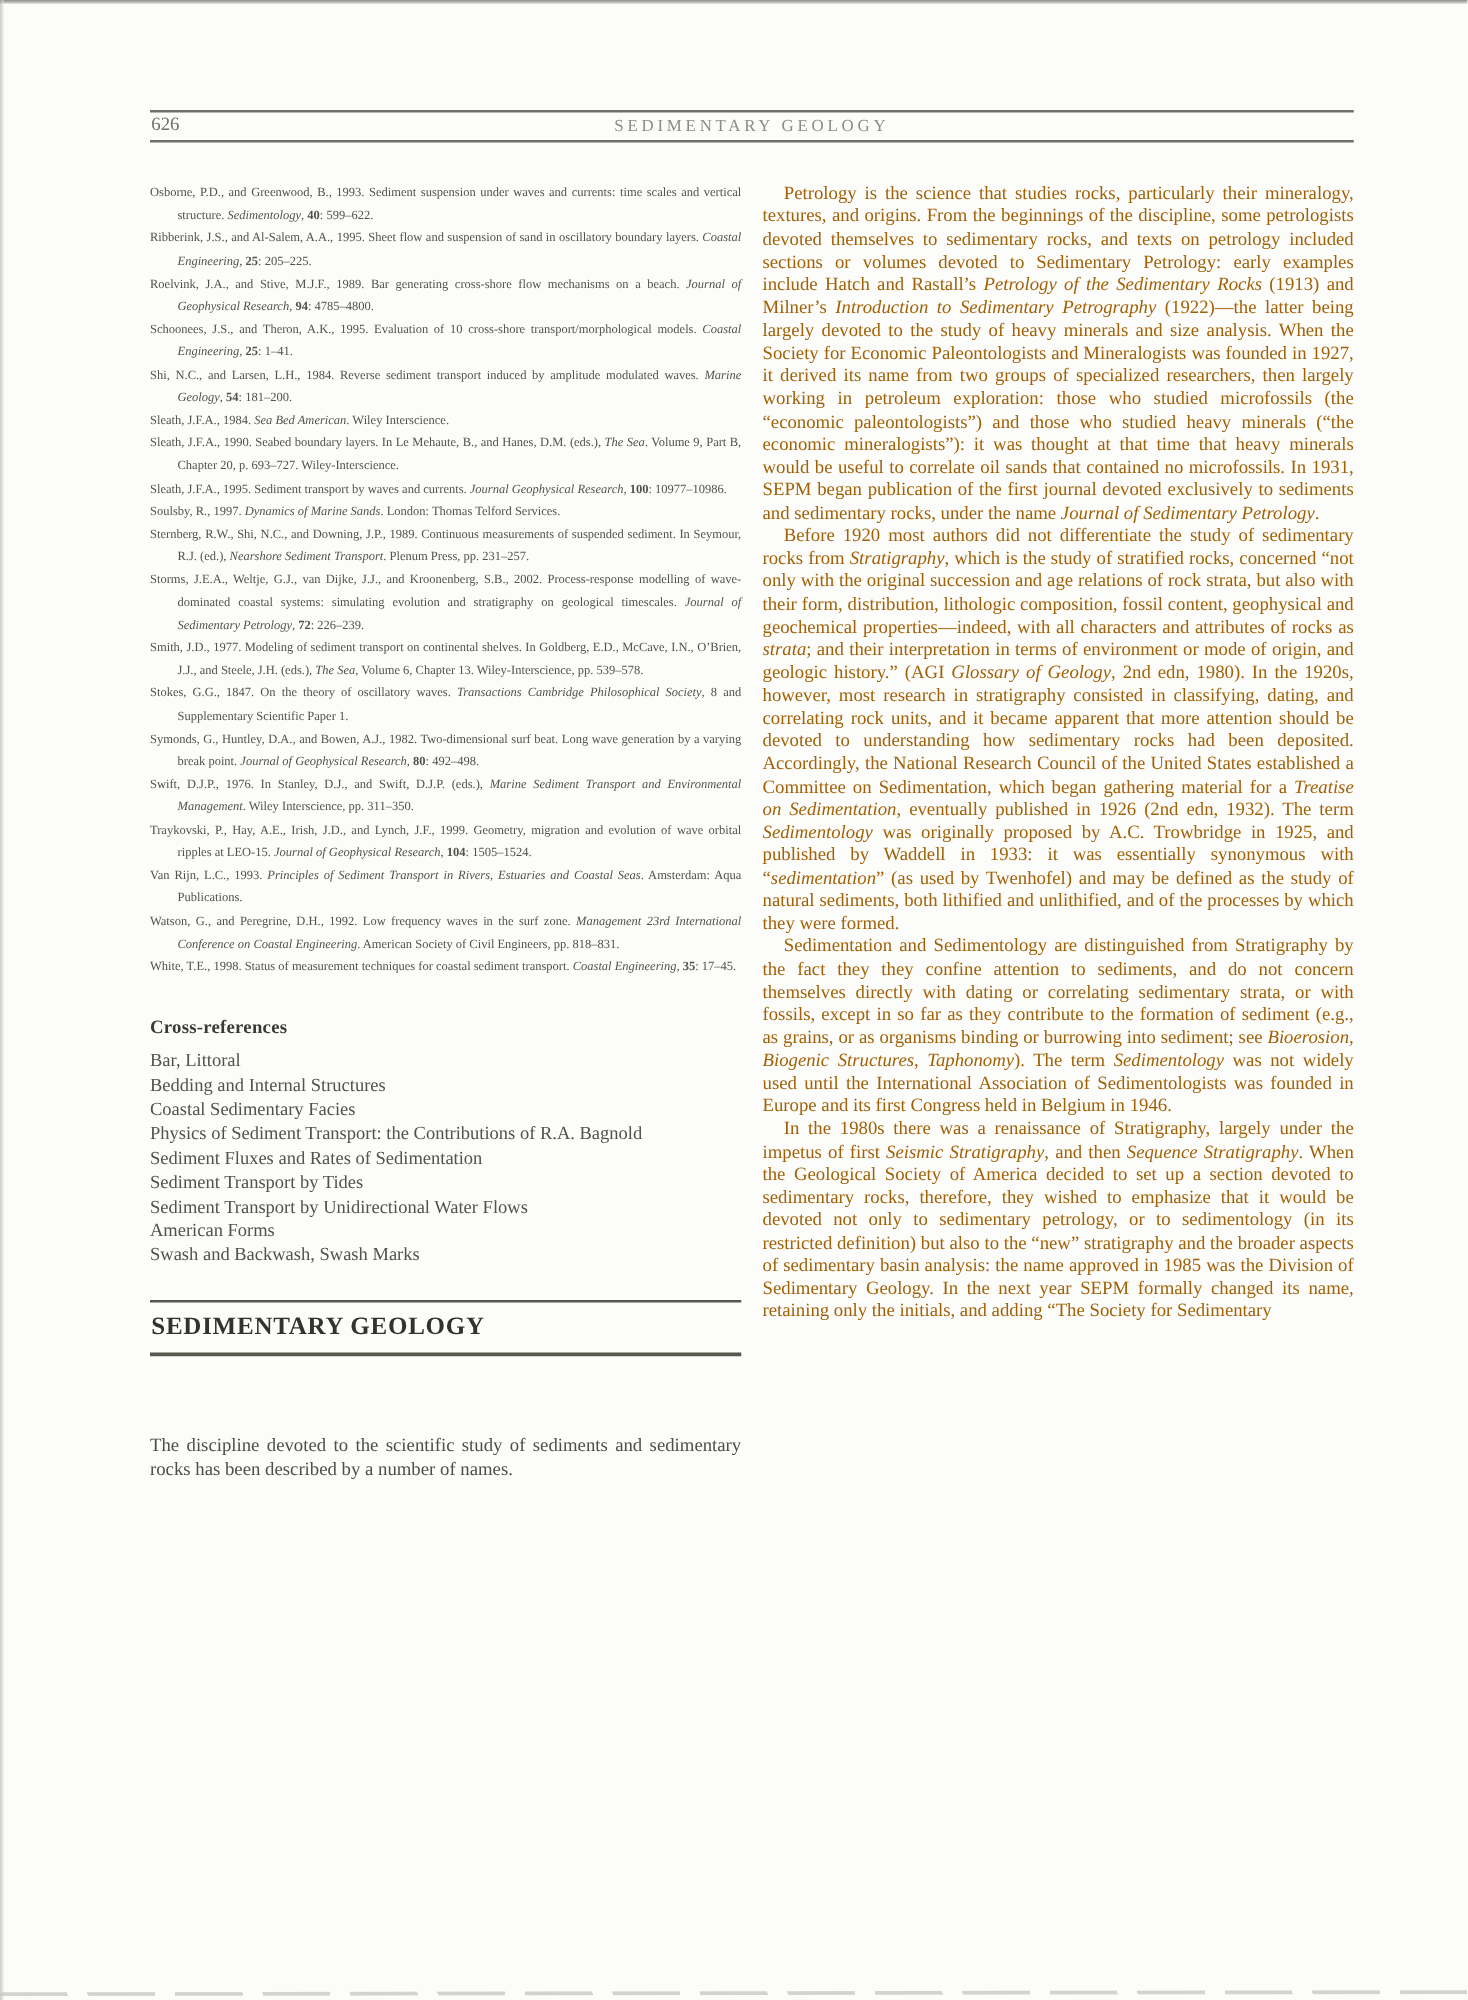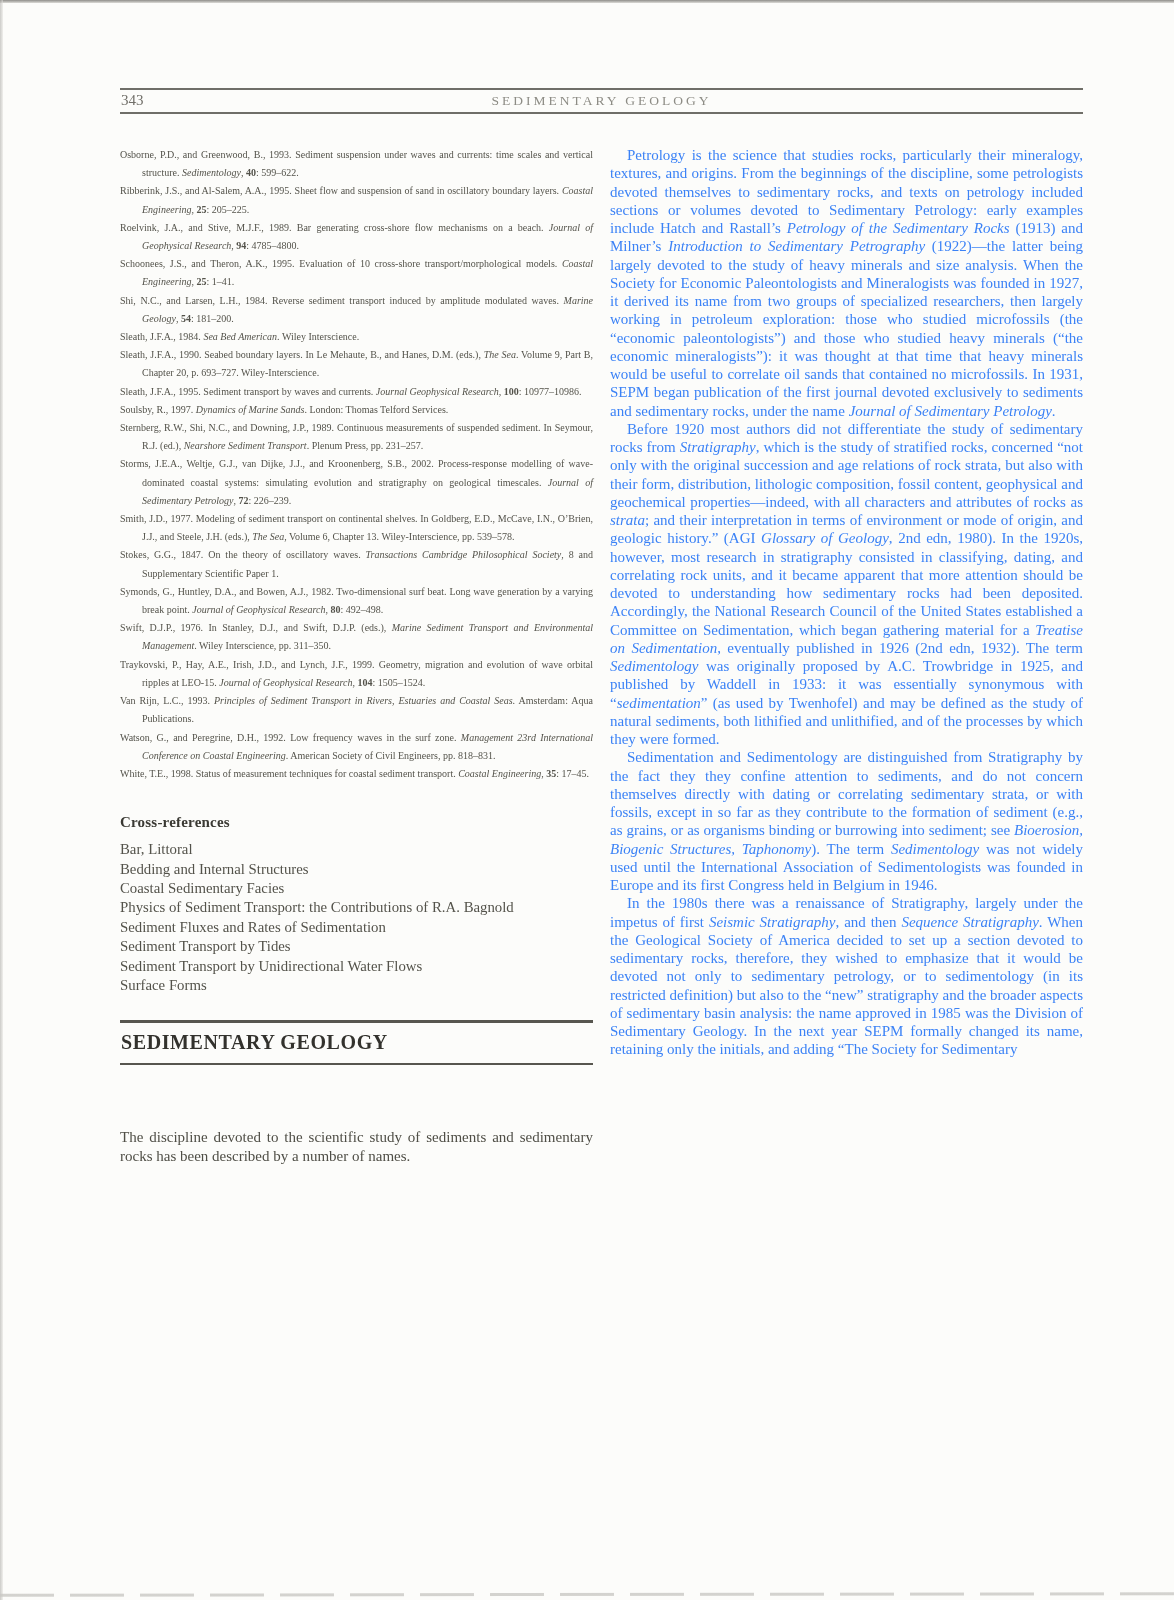--- a/index.html
+++ b/index.html
@@ -22,21 +22,21 @@
   .page-number{position:absolute;left:121px;top:92px;font-size:15px;color:#716f69;}
   .running-title{position:absolute;left:120px;top:93px;width:963px;text-align:center;
     font-size:13.5px;letter-spacing:3px;color:#8d8c85;}
   
   .col{position:absolute;top:146px;width:473px;}
   .col-left{left:120px;}
   .col-right{left:610px;}
   p.ref{margin:0;font-size:10px;line-height:18.2px;text-align:justify;
     padding-left:22px;text-indent:-22px;color:#53524a;}
   p.body-p{margin:0;font-size:15px;line-height:18.25px;text-align:justify;
-    text-indent:17px;color:#3b82f6;}
+    text-indent:17px;color:#a16207;}
   i{font-style:italic;}
   b{font-weight:bold;}
   .xref-heading{margin:31px 0 9px 0;font-size:15px;font-weight:bold;color:#3a3933;
     letter-spacing:.2px;}
   ul.xref-list{list-style:none;margin:0;padding:0;font-family:Liberation Serif, serif;}
   ul.xref-list li{font-size:14.8px;line-height:19.4px;color:#53524a;}
   .entry-heading{margin-top:25px;}
   .entry-rule{height:2.5px;background:#57564f;}
   .entry-title{font-size:20px;font-weight:bold;color:#33322d;letter-spacing:.6px;
     padding:8px 0 9px 1px;}
@@ -44,21 +44,21 @@
     color:#4f4e46;}
 </style>
 </head>
 <body>
 
 <div class="scan-edge-top"></div>
 <div class="scan-edge-left"></div>
 <div class="scan-edge-bottom"></div>
 
 <div class="hrule r1"></div>
-<span class="page-number">343</span>
+<span class="page-number">626</span>
 <span class="running-title">SEDIMENTARY GEOLOGY</span>
 <div class="hrule r2"></div>
 
 <section class="col col-left">
   <div>
     <p class="ref">Osborne, P.D., and Greenwood, B., 1993. Sediment suspension under waves and currents: time scales and vertical structure. <i>Sedimentology</i>, <b>40</b>: 599–622.</p>
     <p class="ref">Ribberink, J.S., and Al-Salem, A.A., 1995. Sheet flow and suspension of sand in oscillatory boundary layers. <i>Coastal Engineering</i>, <b>25</b>: 205–225.</p>
     <p class="ref">Roelvink, J.A., and Stive, M.J.F., 1989. Bar generating cross-shore flow mechanisms on a beach. <i>Journal of Geophysical Research</i>, <b>94</b>: 4785–4800.</p>
     <p class="ref">Schoonees, J.S., and Theron, A.K., 1995. Evaluation of 10 cross-shore transport/morphological models. <i>Coastal Engineering</i>, <b>25</b>: 1–41.</p>
     <p class="ref">Shi, N.C., and Larsen, L.H., 1984. Reverse sediment transport induced by amplitude modulated waves. <i>Marine Geology</i>, <b>54</b>: 181–200.</p>
@@ -80,21 +80,22 @@
 
   <h2 class="xref-heading">Cross-references</h2>
   <ul class="xref-list">
     <li>Bar, Littoral</li>
     <li>Bedding and Internal Structures</li>
     <li>Coastal Sedimentary Facies</li>
     <li>Physics of Sediment Transport: the Contributions of R.A. Bagnold</li>
     <li>Sediment Fluxes and Rates of Sedimentation</li>
     <li>Sediment Transport by Tides</li>
     <li>Sediment Transport by Unidirectional Water Flows</li>
-    <li>Surface Forms</li>
+    <li>American Forms</li>
+    <li>Swash and Backwash, Swash Marks</li>
   </ul>
 
   <div class="entry-heading">
     <div class="entry-rule"></div>
     <div class="entry-title">SEDIMENTARY GEOLOGY</div>
     <div class="entry-rule"></div>
   </div>
 
   <p class="intro">The discipline devoted to the scientific study of sediments and sedimentary rocks has been described by a number of names.</p>
 </section>

